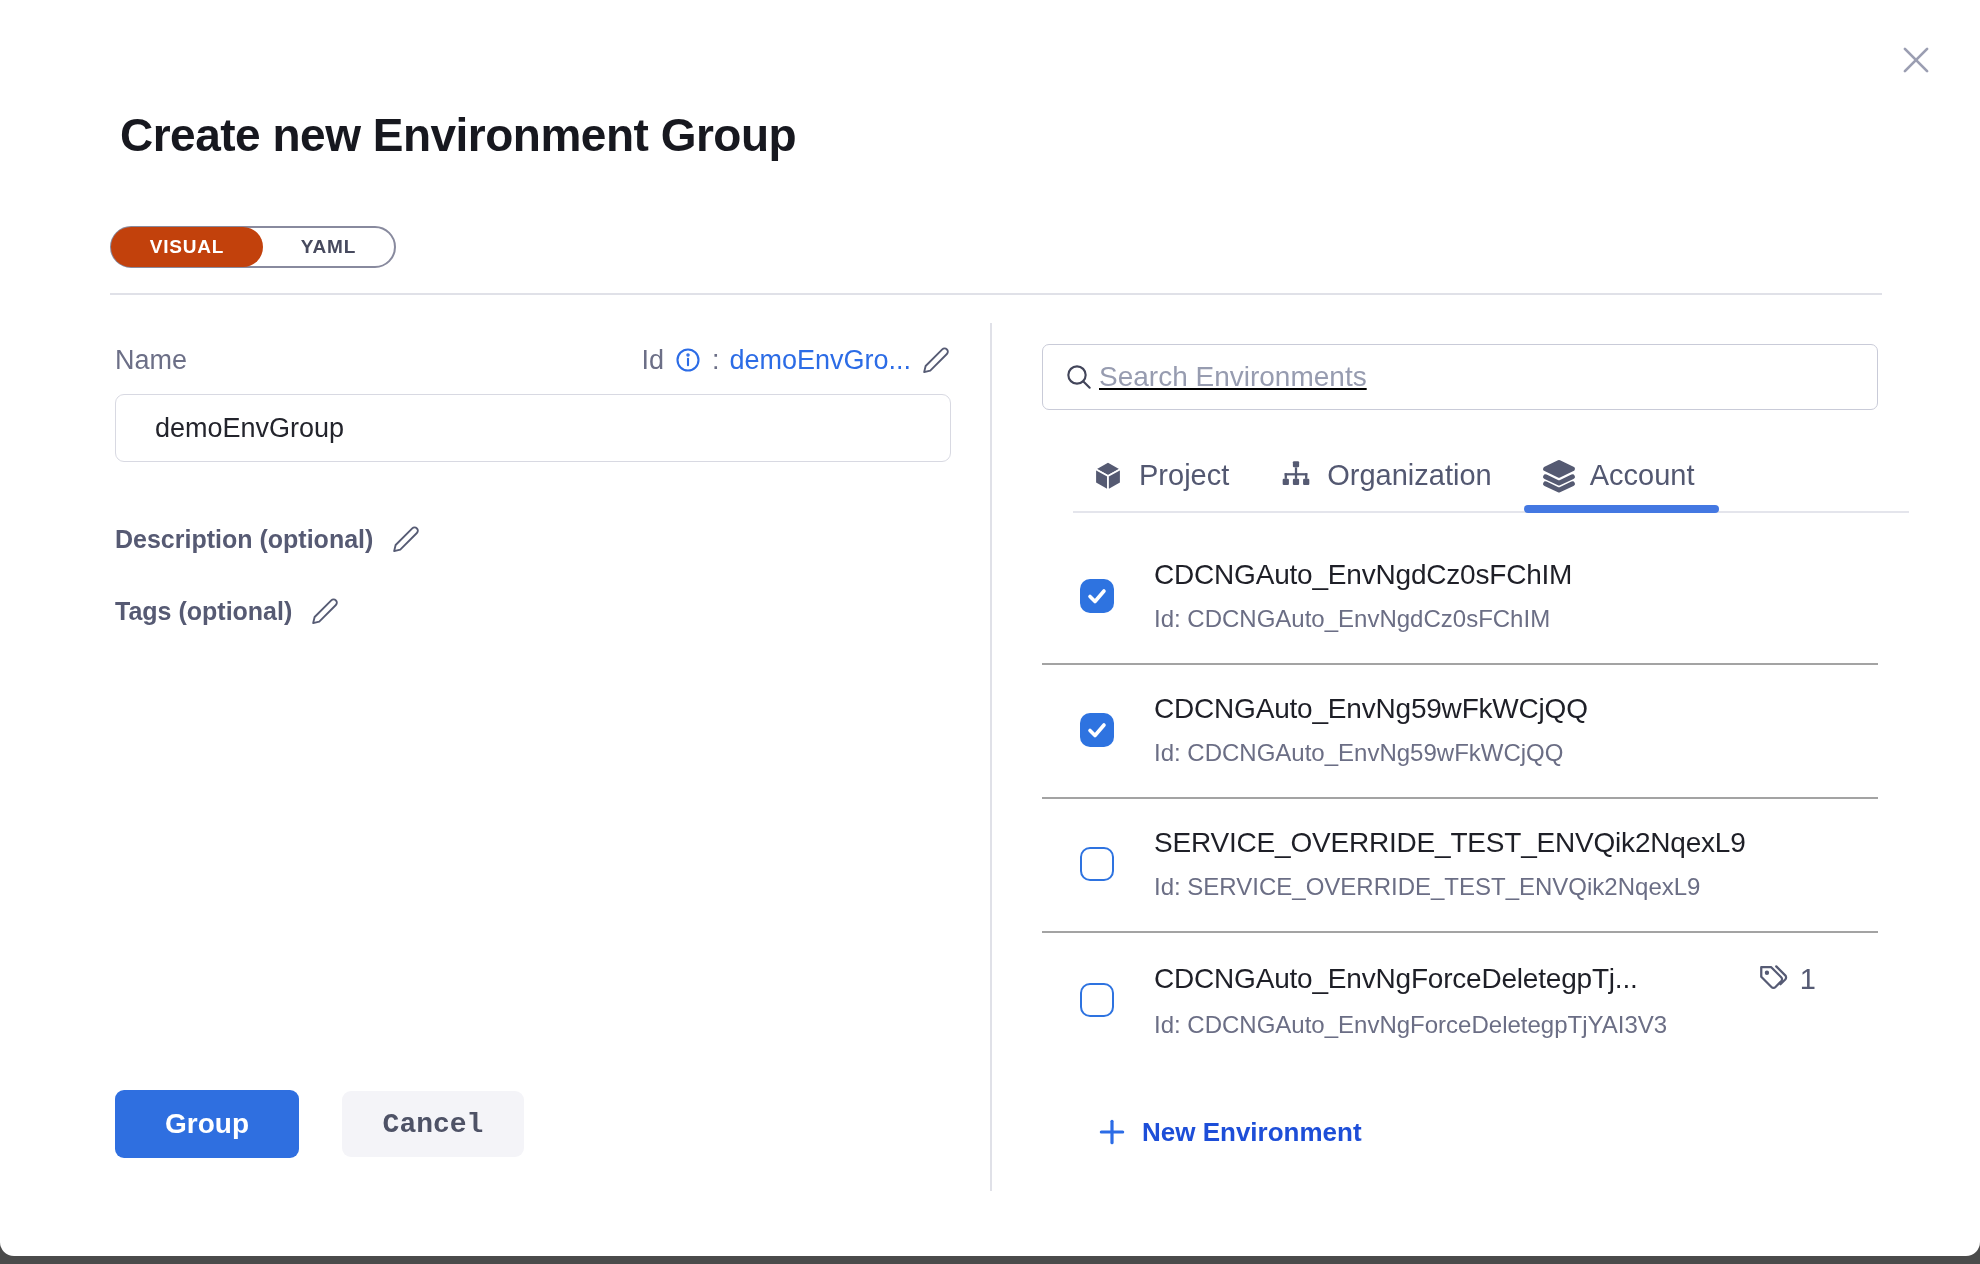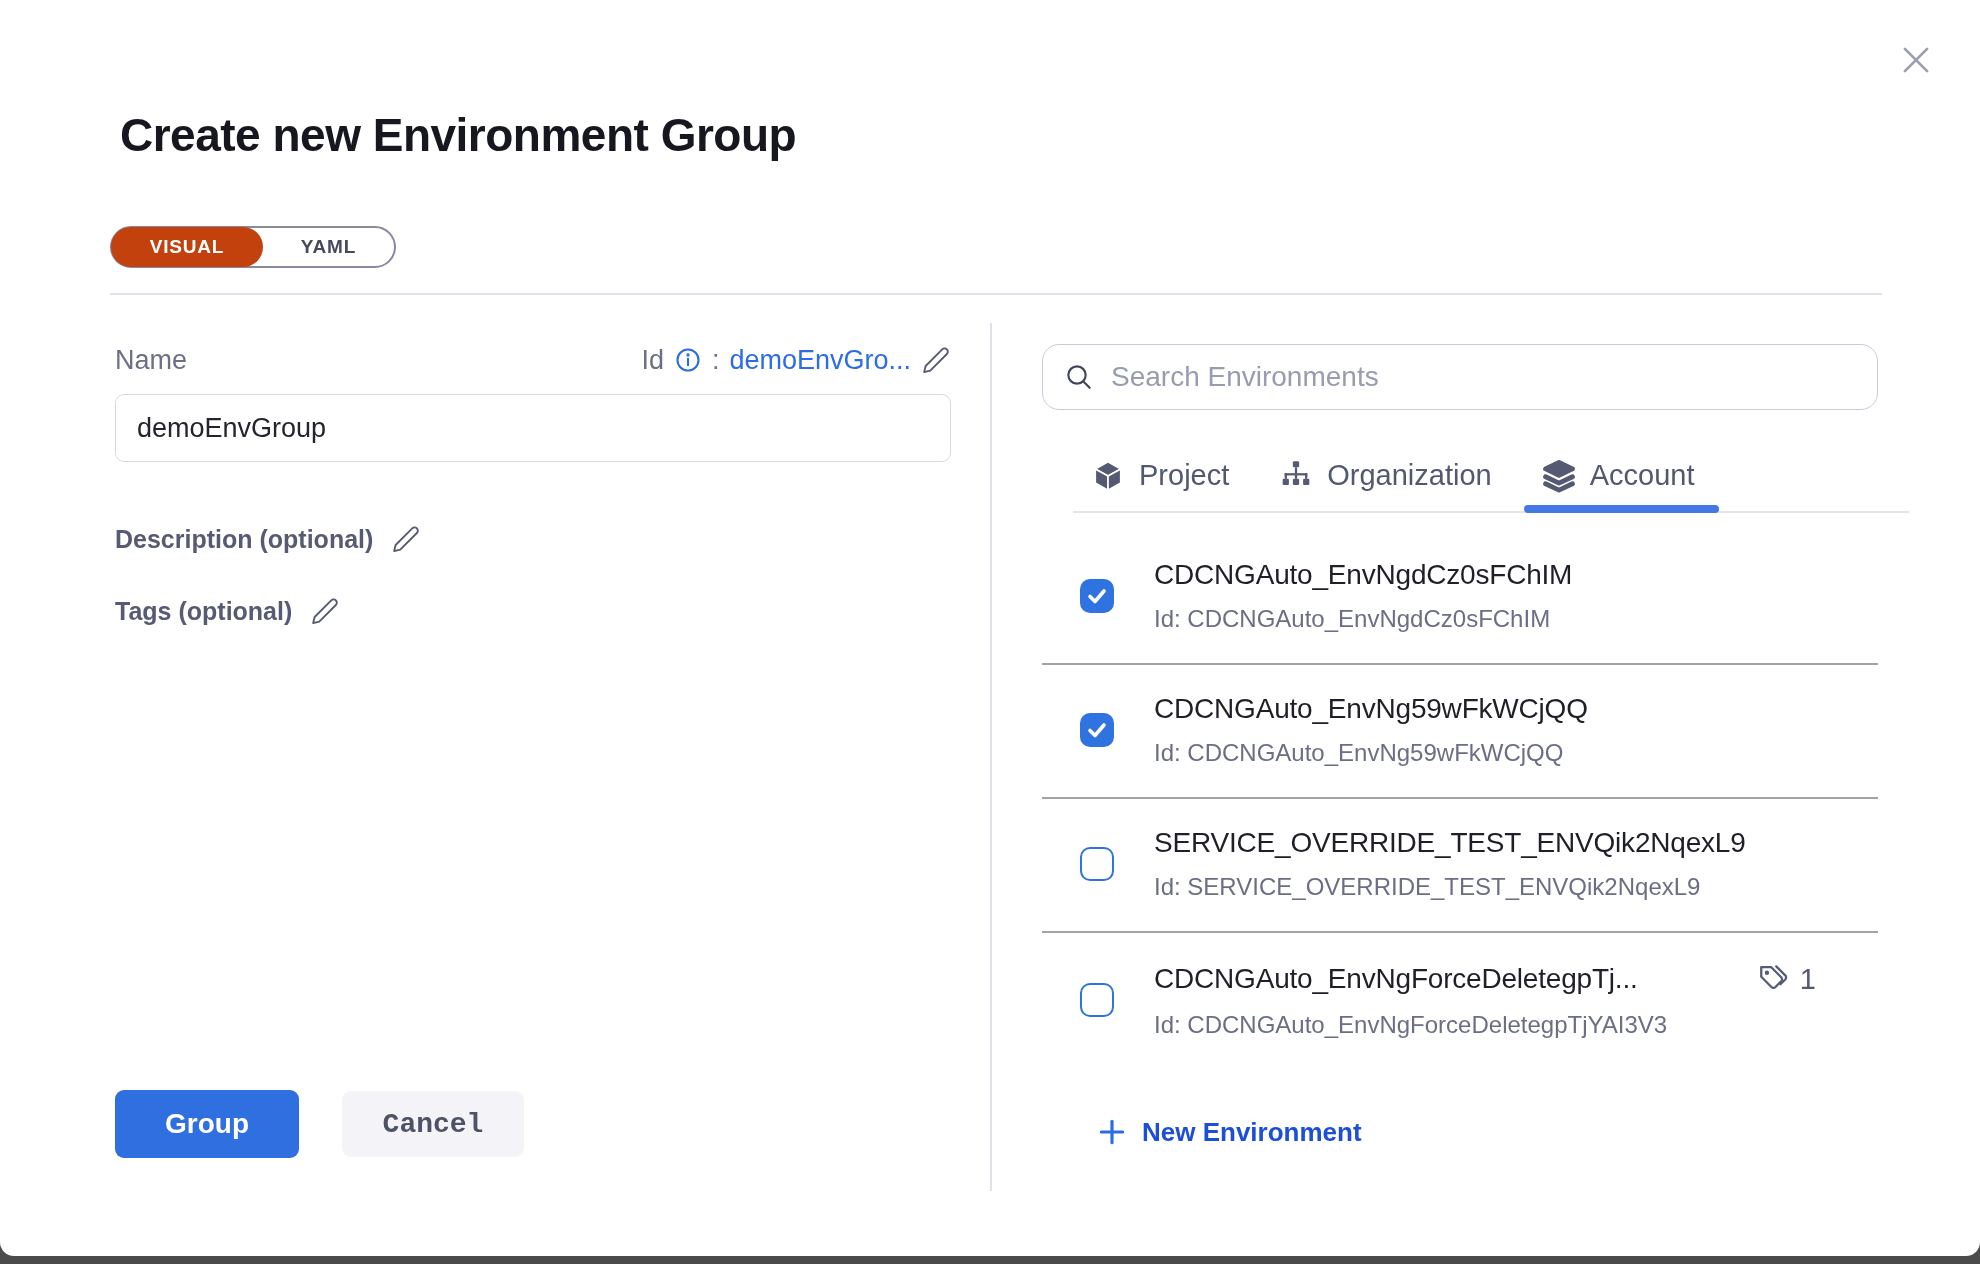--- a/index.html
+++ b/index.html
@@ -54,21 +54,21 @@
   .name-row {
     position: absolute; left: 115px; top: 338px; width: 836px; height: 44px;
     display: flex; align-items: center; justify-content: space-between;
   }
   .label-gray { font-size: 27px; color: #6c6f87; }
   .id-group { display: flex; align-items: center; gap: 10px; }
   .id-value { font-size: 27px; color: #2c6ce6; cursor: pointer; }
   .name-input {
     position: absolute; left: 115px; top: 394px; width: 836px; height: 68px;
     border: 1.5px solid #d8d9e2; border-radius: 9px; background: #fff;
-    font-size: 27px; color: #23242c; padding: 0 21px;
+    font-size: 27px; color: #23242c; padding: 0 39px;
     font-family: "Liberation Sans", sans-serif; outline: none;
   }
   .opt-row {
     position: absolute; left: 115px; display: flex; align-items: center; gap: 18px;
   }
   .opt-row .opt-label { font-size: 25px; font-weight: 700; color: #565a73; }
   .desc-row { top: 524px; }
   .tags-row { top: 596px; }
   .pencil { cursor: pointer; display: inline-flex; }
   
@@ -80,22 +80,22 @@
   }
   .cancel-btn {
     position: absolute; left: 342px; top: 1091px; width: 182px; height: 66px;
     background: #f4f4f8; border: none; border-radius: 9px; cursor: pointer;
     color: #4e5266; font-size: 28px; font-weight: 700;
     font-family: Liberation Mono, monospace;
   }
   
   .search-box {
     position: absolute; left: 1042px; top: 344px; width: 836px; height: 66px;
-    border: 1.5px solid #c9cbd8; border-radius: 17px; background: #fff;
-    display: flex; align-items: center; gap: 16px; padding: 0 20px;
+    border: 1.5px solid #c9cbd8; border-radius: 7px; background: #fff;
+    display: flex; align-items: center; gap: 4px; padding: 0 20px; text-decoration: underline;
   }
   .search-box input {
     border: none; outline: none; flex: 1; font-size: 28px; color: #23242c;
     font-family: "Liberation Sans", sans-serif;
   }
   .search-box input::placeholder { color: #979cb0; }
   .scope-tabs {
     position: absolute; left: 1073px; top: 440px; width: 836px; height: 73px;
     display: flex; gap: 50px; padding-left: 18px; align-items: center;
     border-bottom: 2px solid #e4e5ec;

